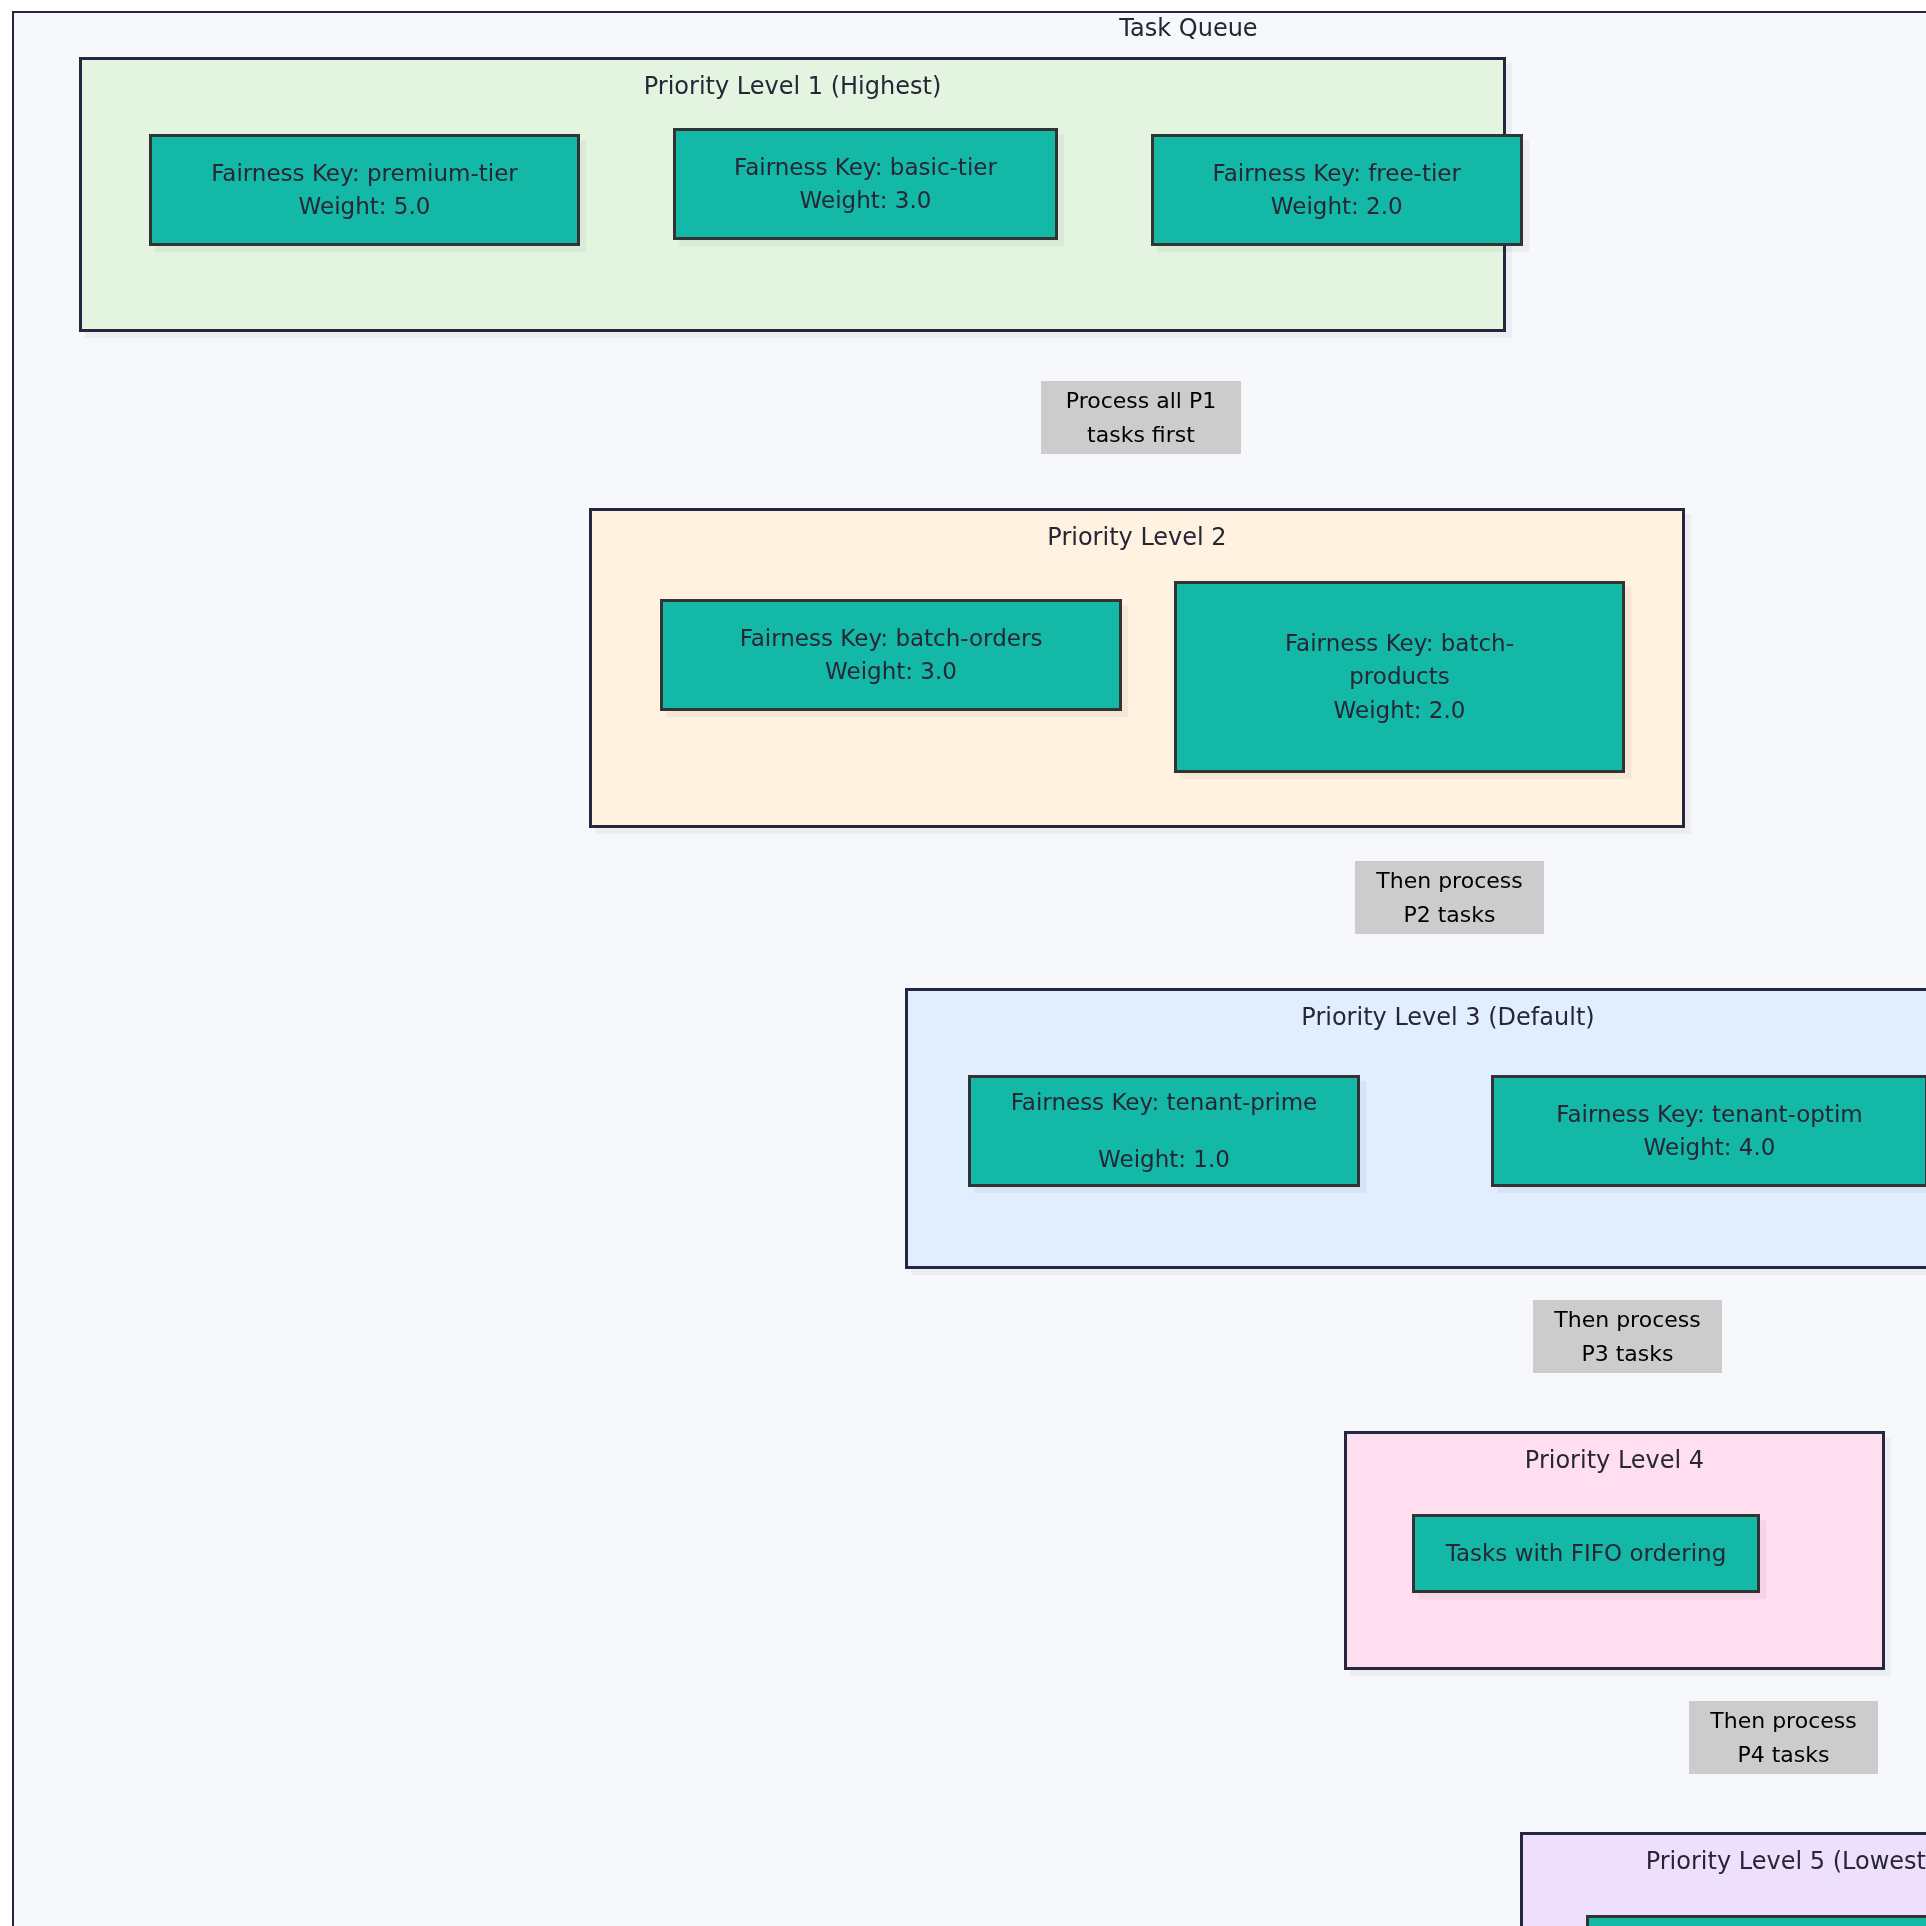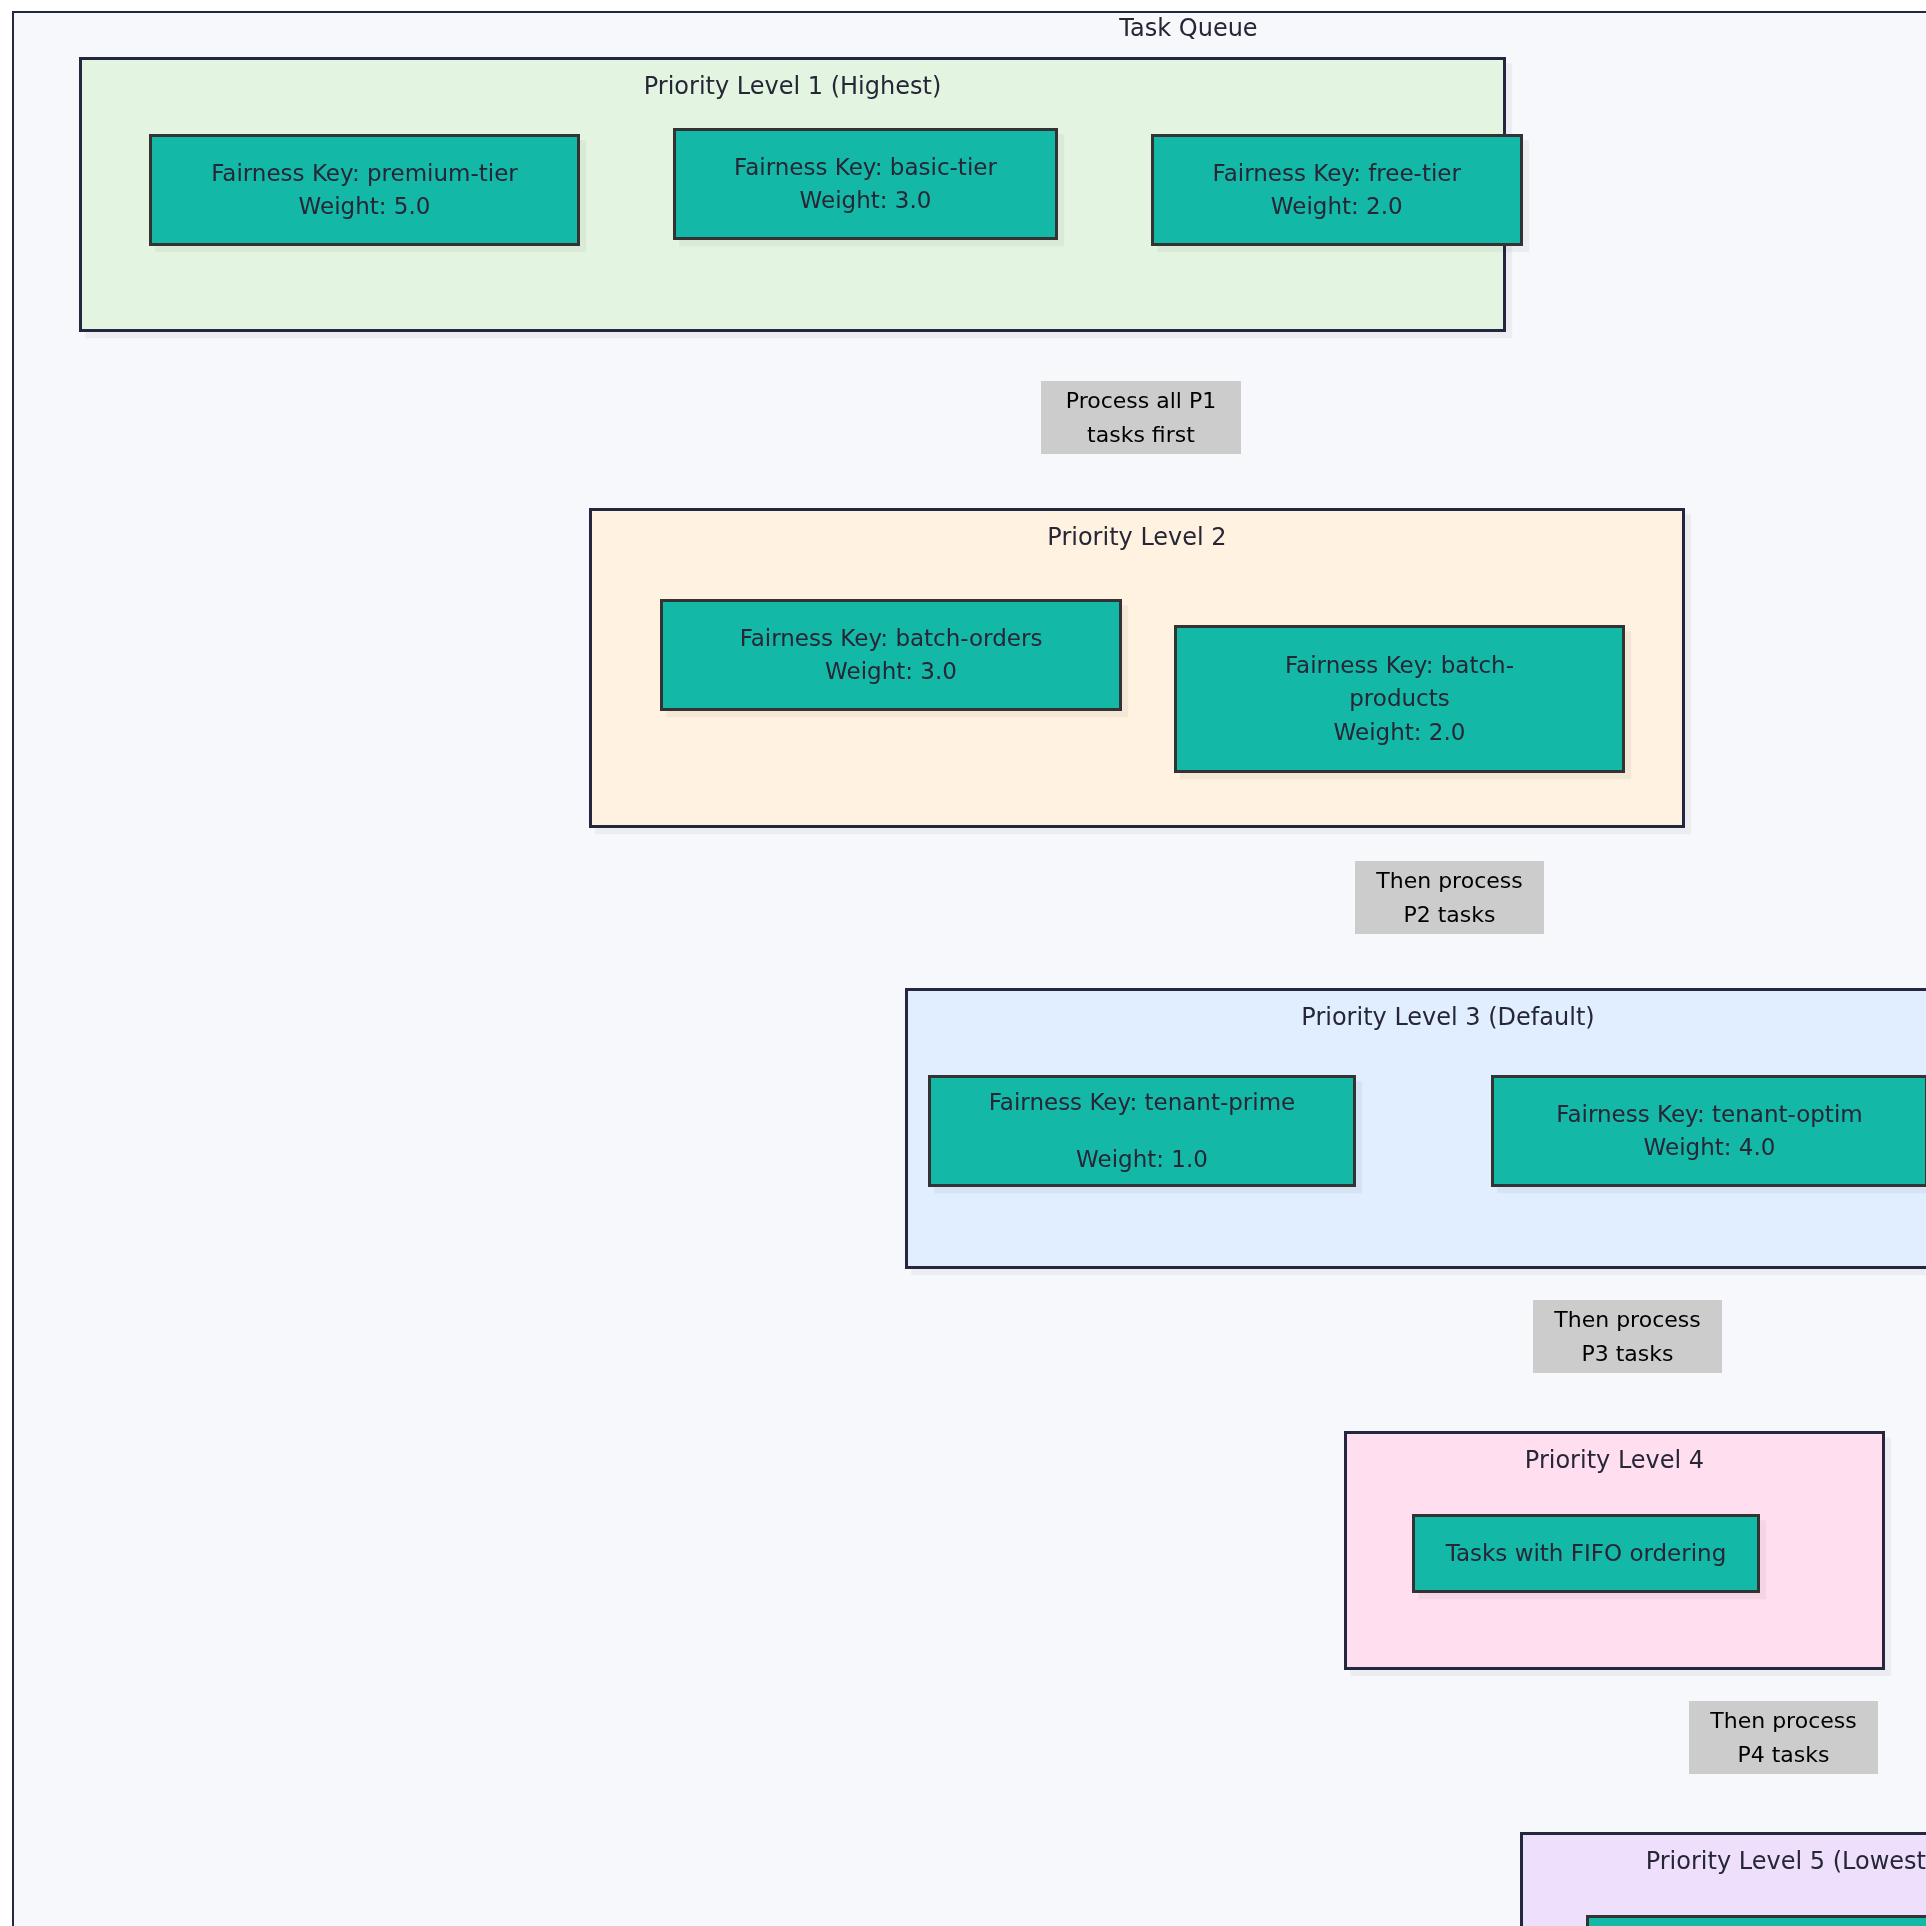--- a/index.html
+++ b/index.html
@@ -181,30 +181,30 @@
   </div>
 
   <div class="psub" style="left:589px; top:508px; width:1096px; height:320px; background:#fff2e0;"></div>
   <div class="psub-title" style="left:589px; width:1096px; top:524px;">Priority Level 2</div>
 
   <div class="leaf" style="left:660px; top:599px; width:462px; height:112px;">
     <span class="ln">Fairness Key: batch-orders</span>
     <span class="ln">Weight: 3.0</span>
   </div>
 
-  <div class="leaf" style="left:1174px; top:581px; width:451px; height:148px;margin-top:44px;">
+  <div class="leaf" style="left:1174px; top:581px; width:451px; height:192px;">
     <span class="ln">Fairness Key: batch-
 products</span>
     <span class="ln">Weight: 2.0</span>
   </div>
 
   <div class="psub" style="left:905px; top:988px; width:1086px; height:281px; background:#e0eeff;"></div>
   <div class="psub-title" style="left:905px; width:1086px; top:1004px;">Priority Level 3 (Default)</div>
 
-  <div class="leaf" style="left:928px; top:1075px; width:428px; height:112px;gap:24px;">
+  <div class="leaf" style="left:968px; top:1075px; width:392px; height:112px;gap:24px;">
     <span class="ln">Fairness Key: tenant-prime</span>
     <span class="ln">Weight: 1.0</span>
   </div>
 
   <div class="leaf" style="left:1491px; top:1075px; width:437px; height:112px;">
     <span class="ln">Fairness Key: tenant-optim</span>
     <span class="ln">Weight: 4.0</span>
   </div>
 
   <div class="psub" style="left:1344px; top:1431px; width:541px; height:239px; background:#ffdef0;"></div>

